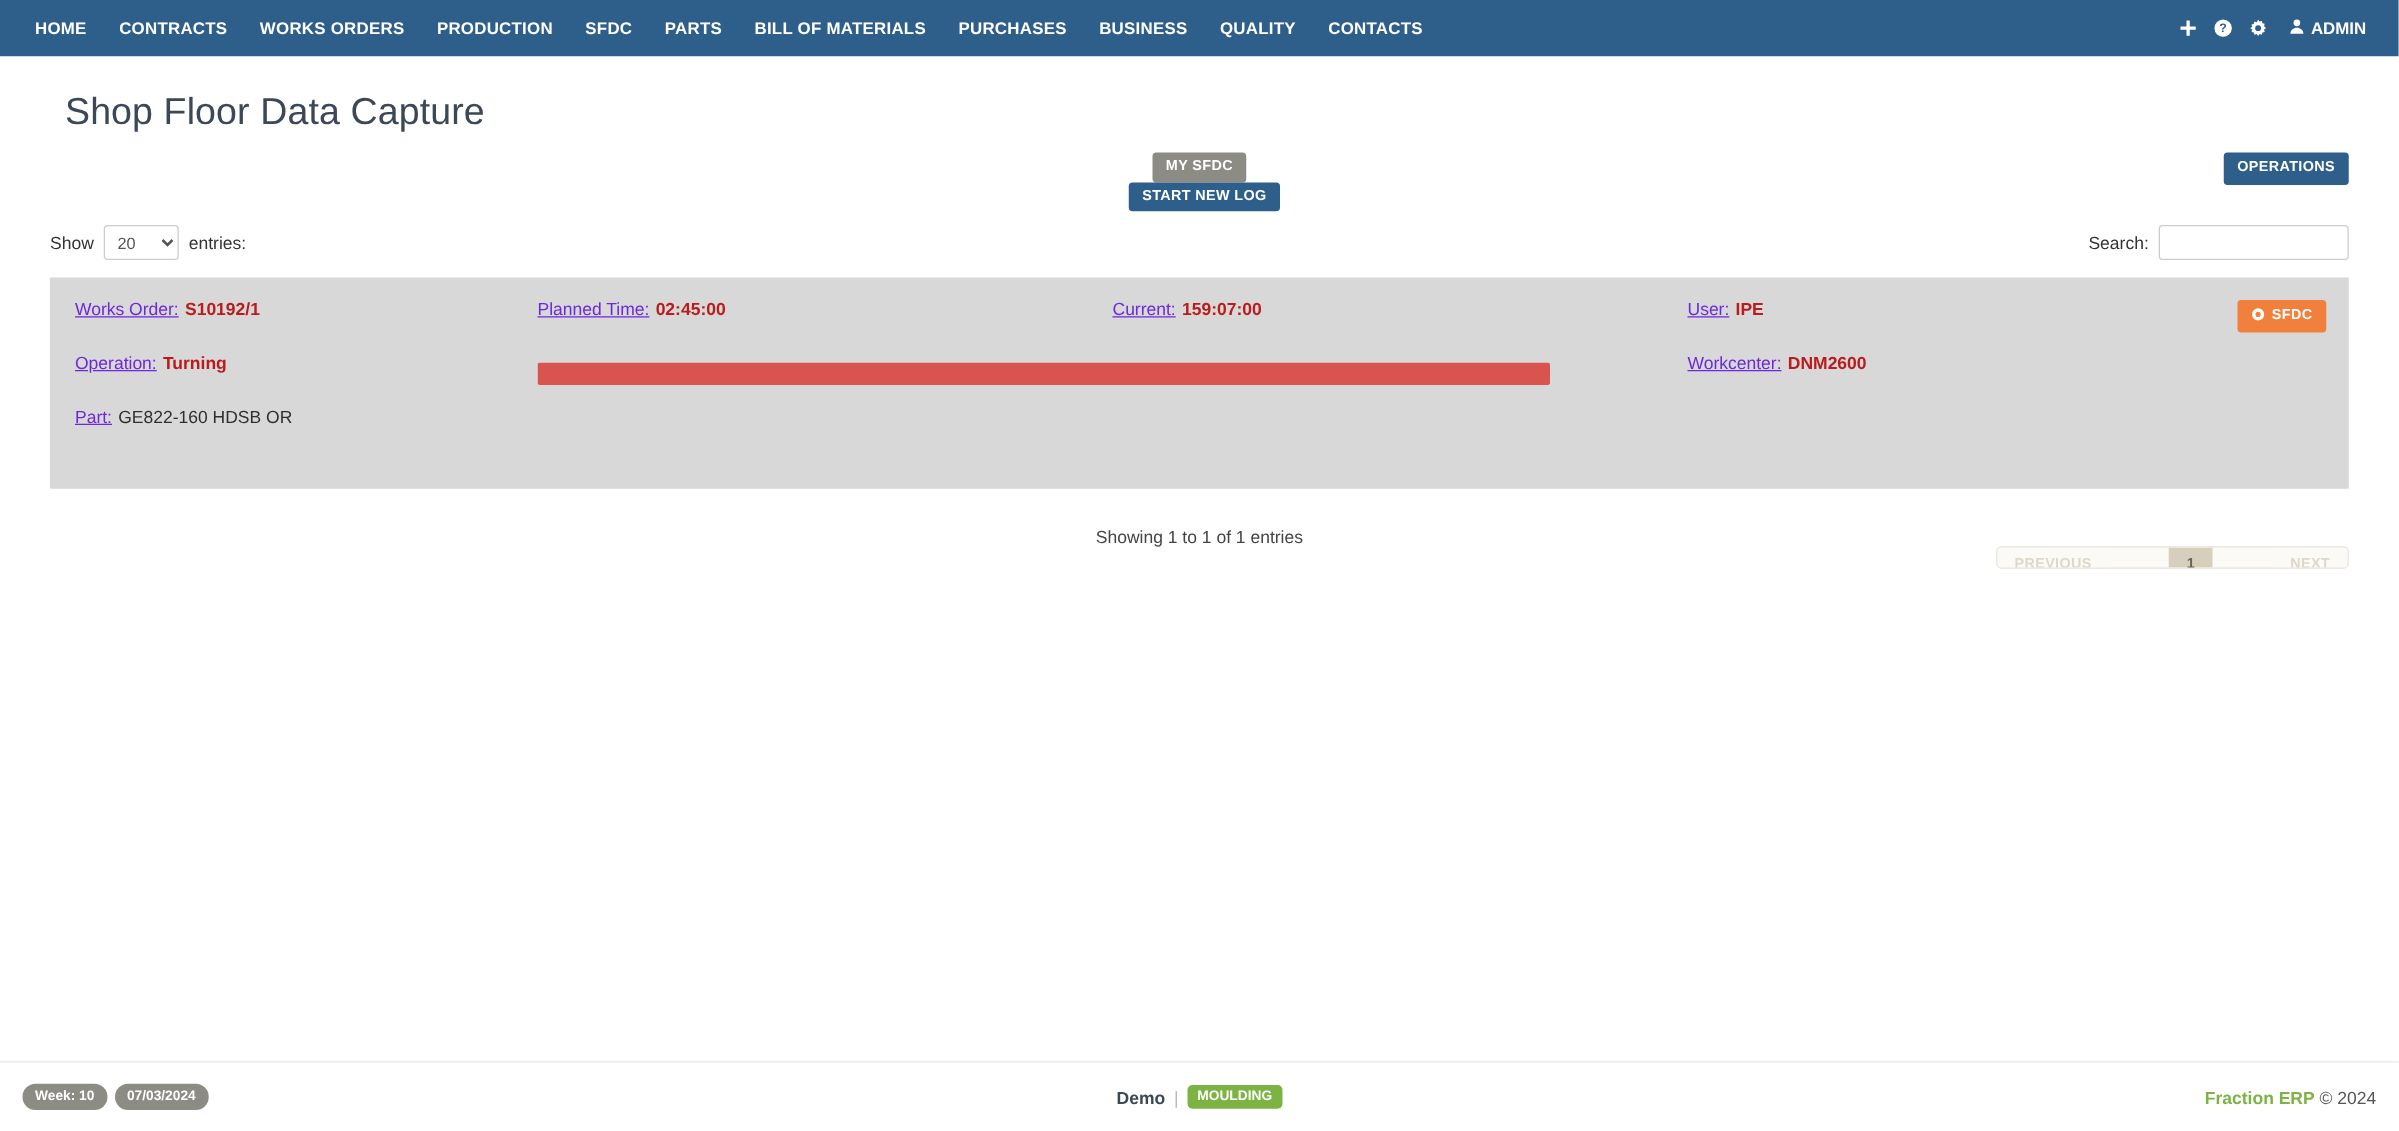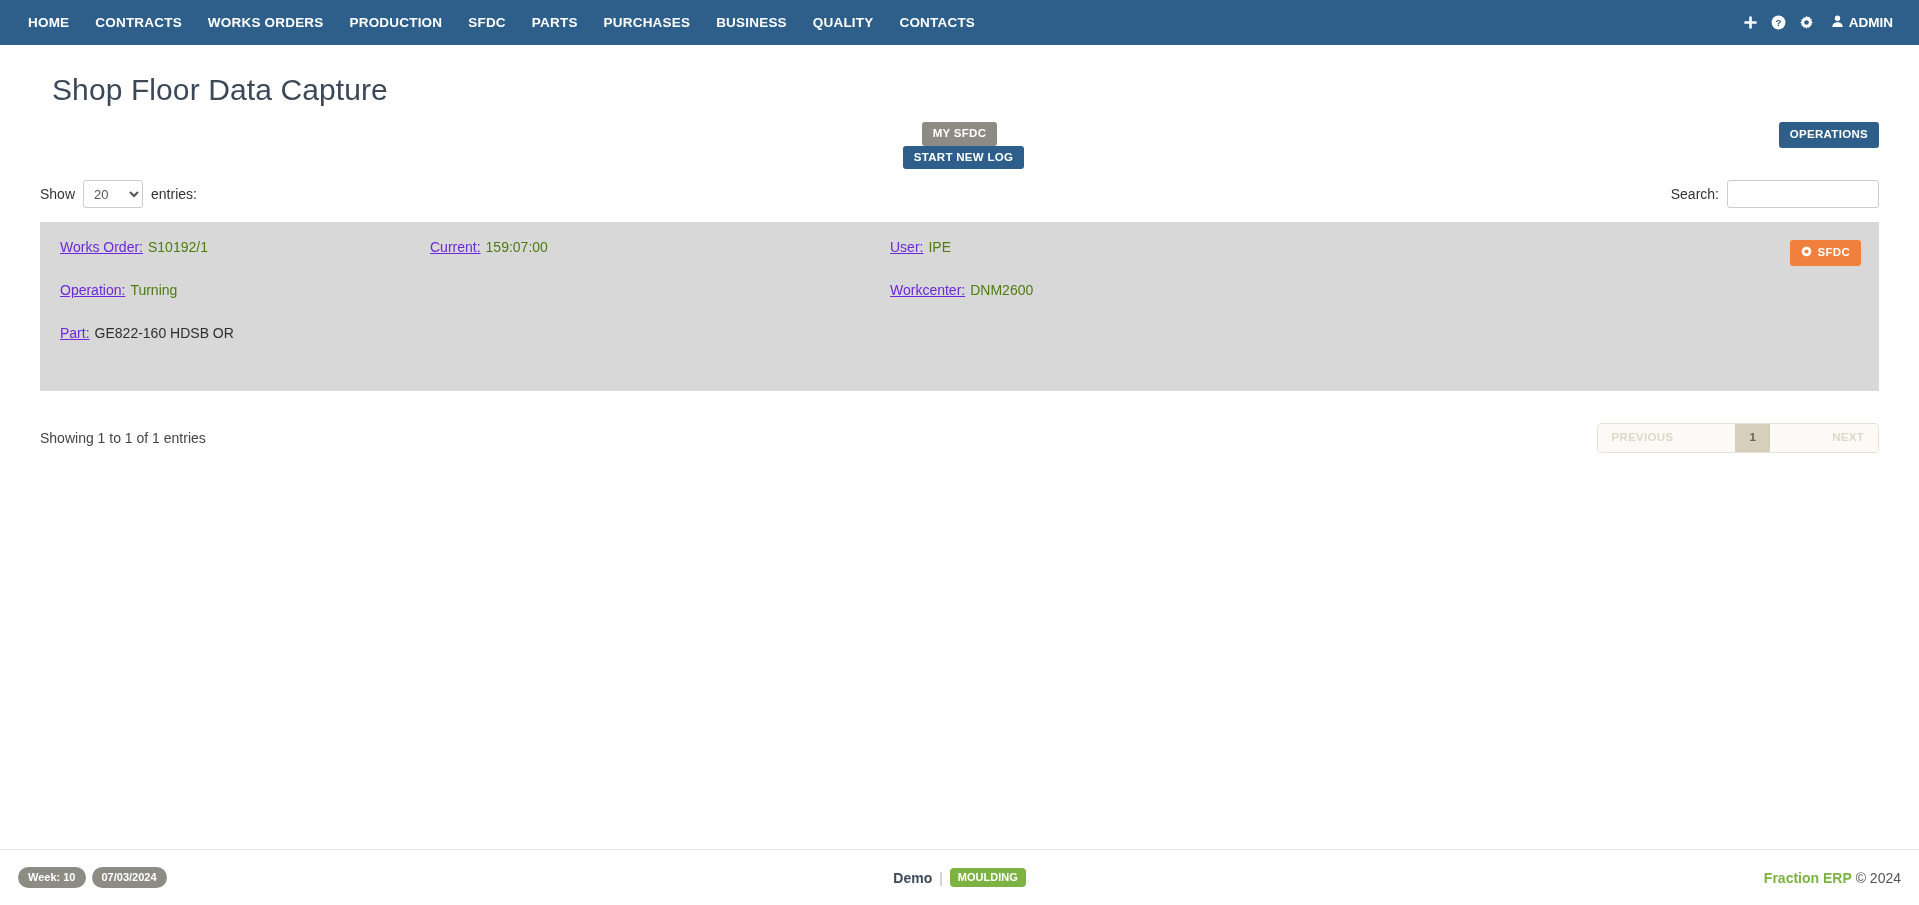--- a/index.html
+++ b/index.html
@@ -178,21 +178,21 @@
     padding: 0 0 0 10px;
     line-height: 1;
   }
   .cell-line {
     height: 43px;
     display: flex;
     align-items: flex-start;
     font-size: 14px;
   }
   .lbl { color: #6d28d9; font-weight: normal; text-decoration: underline; }
-  .val { color: #4d7c0f; font-weight: normal; margin-left: 5px; }
+  .val { color: #b91c1c; font-weight: bold; margin-left: 5px; }
   .val-plain { color: #2f2f2f; font-weight: normal; margin-left: 5px; }
 
   .progress-wrap {
     width: 810px;
     height: 18px;
     background: transparent;
     border-radius: 2px;
     margin-top: 7px;
     overflow: hidden;
   }
@@ -208,20 +208,21 @@
     top: 18px;
   }
 
   
   .table-footer {
     margin-top: 30px;
     display: flex;
     align-items: center;
     position: relative;
     height: 34px;
+    flex-direction: column;
   }
   .showing-info {
     font-size: 14px;
     color: #444;
   }
   .pagination {
     margin-left: auto;
     display: flex;
     border: 1px solid #e6e2d8;
     border-radius: 4px;
@@ -296,20 +297,21 @@
 <body>
 
 <div class="navbar">
   <nav class="nav-left">
     <a class="nav-item">HOME</a>
     <a class="nav-item">CONTRACTS</a>
     <a class="nav-item">WORKS ORDERS</a>
     <a class="nav-item">PRODUCTION</a>
     <a class="nav-item">SFDC</a>
     <a class="nav-item">PARTS</a>
+    <a class="nav-item">BILL OF MATERIALS</a>
     <a class="nav-item">PURCHASES</a>
     <a class="nav-item">BUSINESS</a>
     <a class="nav-item">QUALITY</a>
     <a class="nav-item">CONTACTS</a>
   </nav>
 
   <div class="nav-right">
     <span class="nav-icon">
       <svg width="15" height="15" viewBox="0 0 16 16" fill="#ffffff">
           <rect x="6.6" y="1.5" width="2.8" height="13" rx="0.3"></rect>
@@ -375,20 +377,29 @@
         <div class="cell-line">
           <span class="lbl">Operation:</span>
           <span class="val">Turning</span>
         </div>
         <div class="cell-line">
           <span class="lbl">Part:</span>
           <span class="val-plain">GE822-160 HDSB OR</span>
         </div>
       </div>
 
+      <div class="cell">
+        <div class="cell-line">
+          <span class="lbl">Planned Time:</span>
+          <span class="val">02:45:00</span>
+        </div>
+        <div class="progress-wrap">
+          <div class="progress-bar" style="width: 100%; background: rgb(217, 83, 79);"></div>
+        </div>
+      </div>
 
       <div class="cell">
         <div class="cell-line">
           <span class="lbl">Current:</span>
           <span class="val">159:07:00</span>
         </div>
       </div>
 
       <div class="cell">
         <div class="cell-line">

